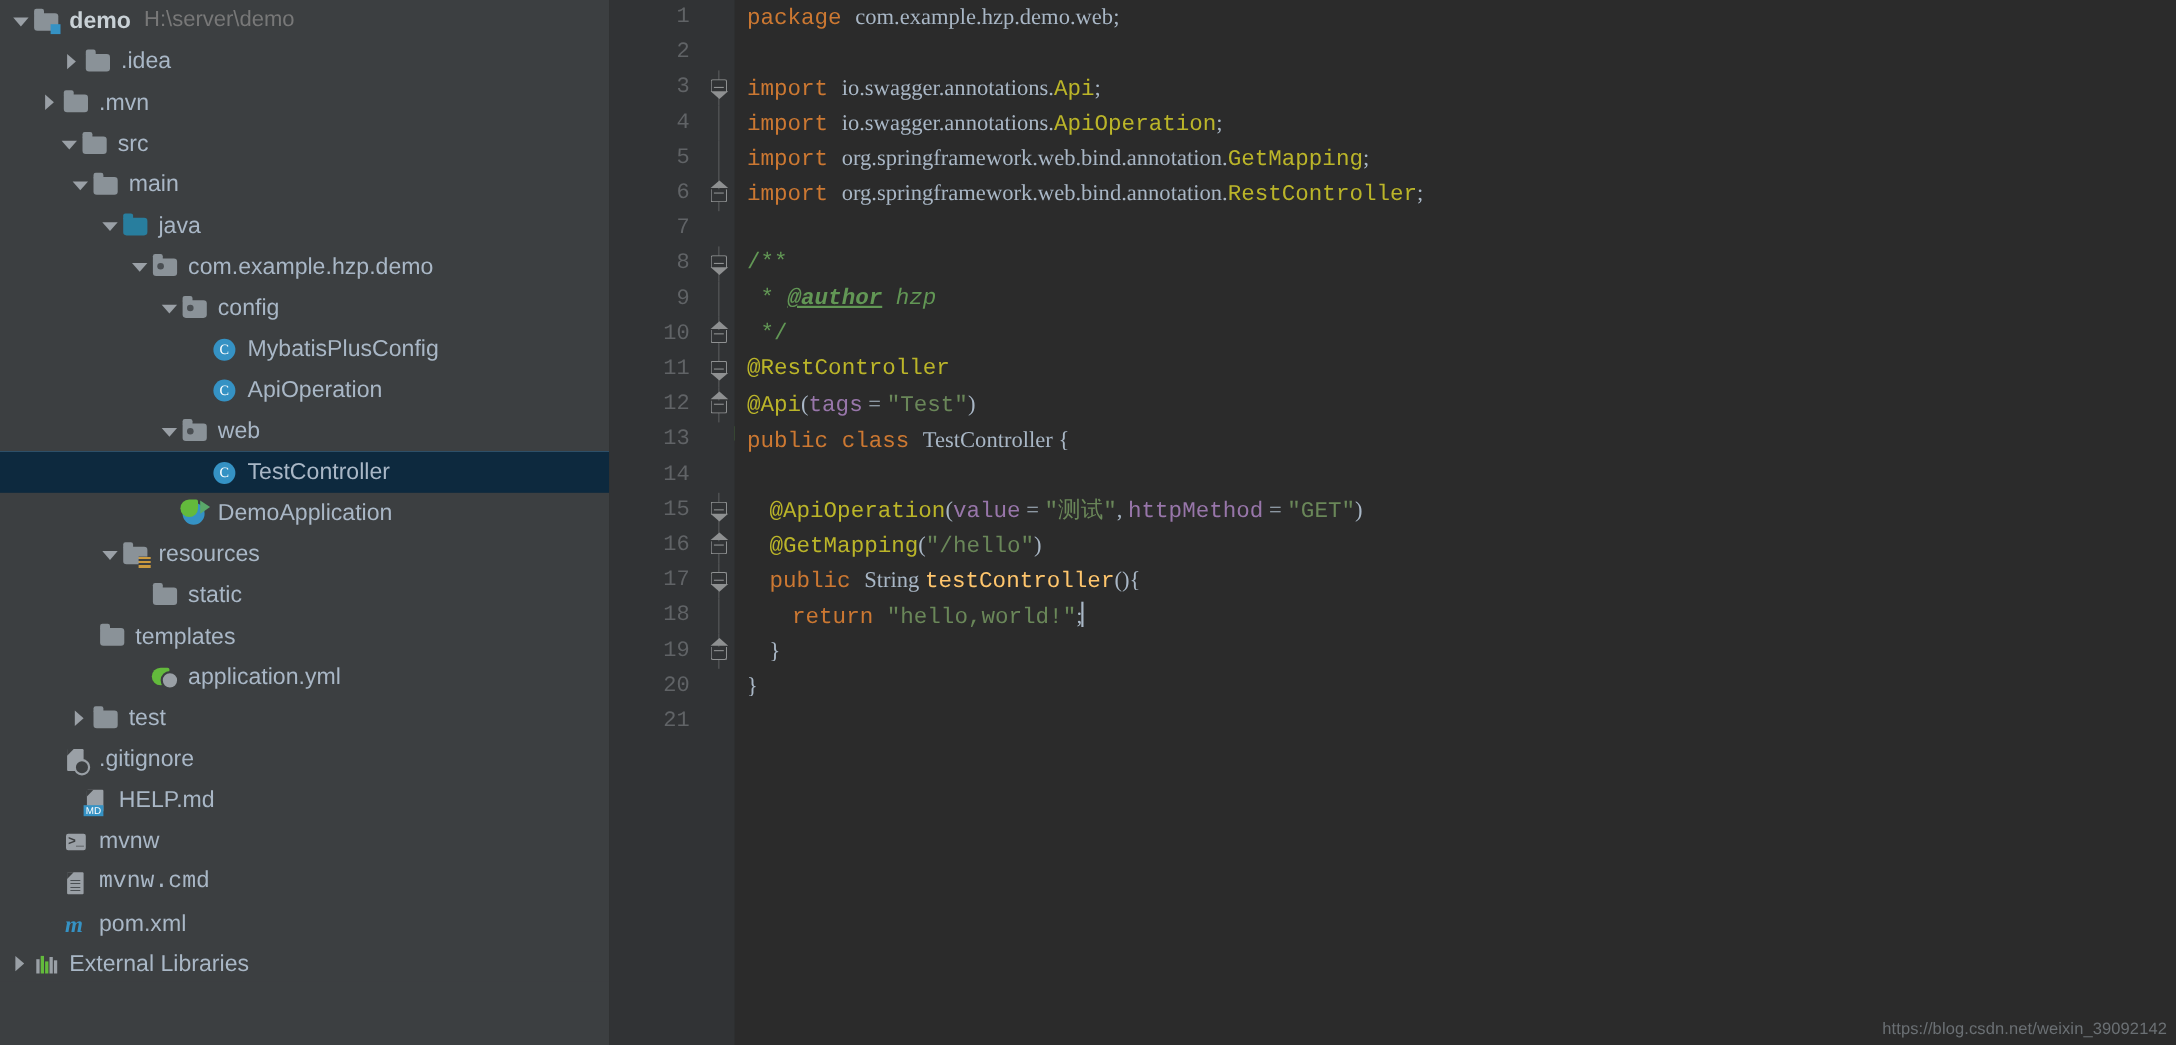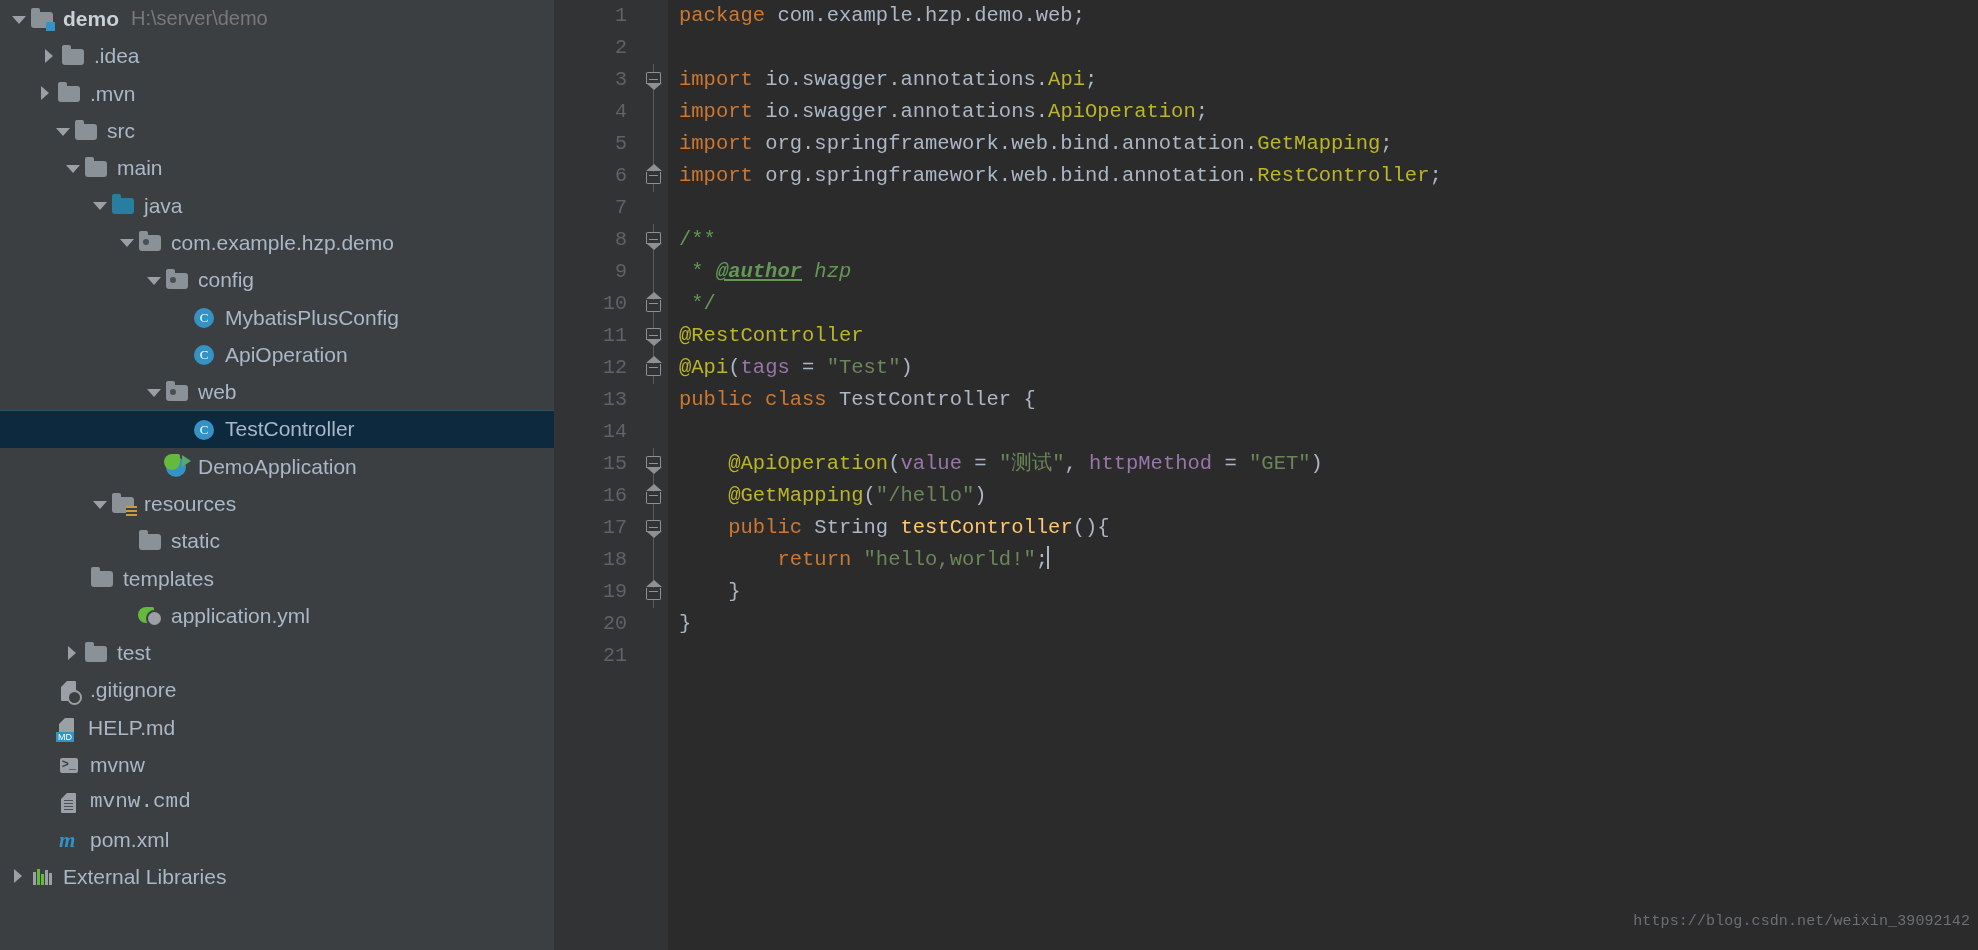--- a/index.html
+++ b/index.html
@@ -403,59 +403,59 @@
   }
   .k   { color: #cc7832; }       
   .cls { color: #bbb529; }       
   .ann { color: #bbb529; }
   .str { color: #6a8759; }
   .doc { color: #629755; }
   .doctag { color: #629755; font-weight: bold; font-style: italic; text-decoration: underline; }
   .docit { color: #629755; font-style: italic; }
   .param { color: #9876aa; }
   .fn  { color: #ffc66d; }
-  .pl  { color: #a9b7c6; }
+  .pl  { color: #a9b7c6; font-family: Liberation Serif, serif; }
 
   .caret {
     display: inline-block;
     width: 2px;
     height: 23px;
     background: #a9b7c6;
     vertical-align: -4px;
     margin-left: -1px;
   }
 
   .watermark {
     position: absolute;
     right: 8px;
-    bottom: 20px;
+    bottom: 6px;
     color: #6b7074;
     font-size: 15px;
-    font-family: Liberation Mono, monospace;
+    font-family: Liberation Sans, sans-serif;
     letter-spacing: 0.1px;
     margin-left: 33px;
   }
 </style>
 </head>
 <body>
 
 <div class="ide">
 
   <div class="project-panel" id="project-panel">
       <div class="tree-row root" style="padding-left: 8px;">
         <span class="arrow down"></span>
         <span class="icon">
           <span class="ic-folder">
             <span class="badge-sq"></span>
           </span>
         </span>
         <span class="label">demo</span>
         <span class="sublabel">H:\server\demo</span>
       </div>
-      <div class="tree-row" style="padding-left: 39px;">
+      <div class="tree-row" style="padding-left: 55px;">
         <span class="arrow right"></span>
         <span class="icon">
           <span class="ic-folder"></span>
         </span>
         <span class="label">.idea</span>
       </div>
       <div class="tree-row" style="padding-left: 35px;">
         <span class="arrow right"></span>
         <span class="icon">
           <span class="ic-folder"></span>
@@ -581,21 +581,21 @@
       </div>
       <div class="tree-row" style="padding-left: 35px;">
         <span class="arrow"></span>
         <span class="icon">
           <span class="ic-file">
             <span class="nogo"></span>
           </span>
         </span>
         <span class="label">.gitignore</span>
       </div>
-      <div class="tree-row" style="padding-left: 33px;">
+      <div class="tree-row" style="padding-left: 53px;">
         <span class="arrow"></span>
         <span class="icon">
           <span class="ic-file">
             <span class="md">MD</span>
           </span>
         </span>
         <span class="label">HELP.md</span>
       </div>
       <div class="tree-row" style="padding-left: 35px;">
         <span class="arrow"></span>

